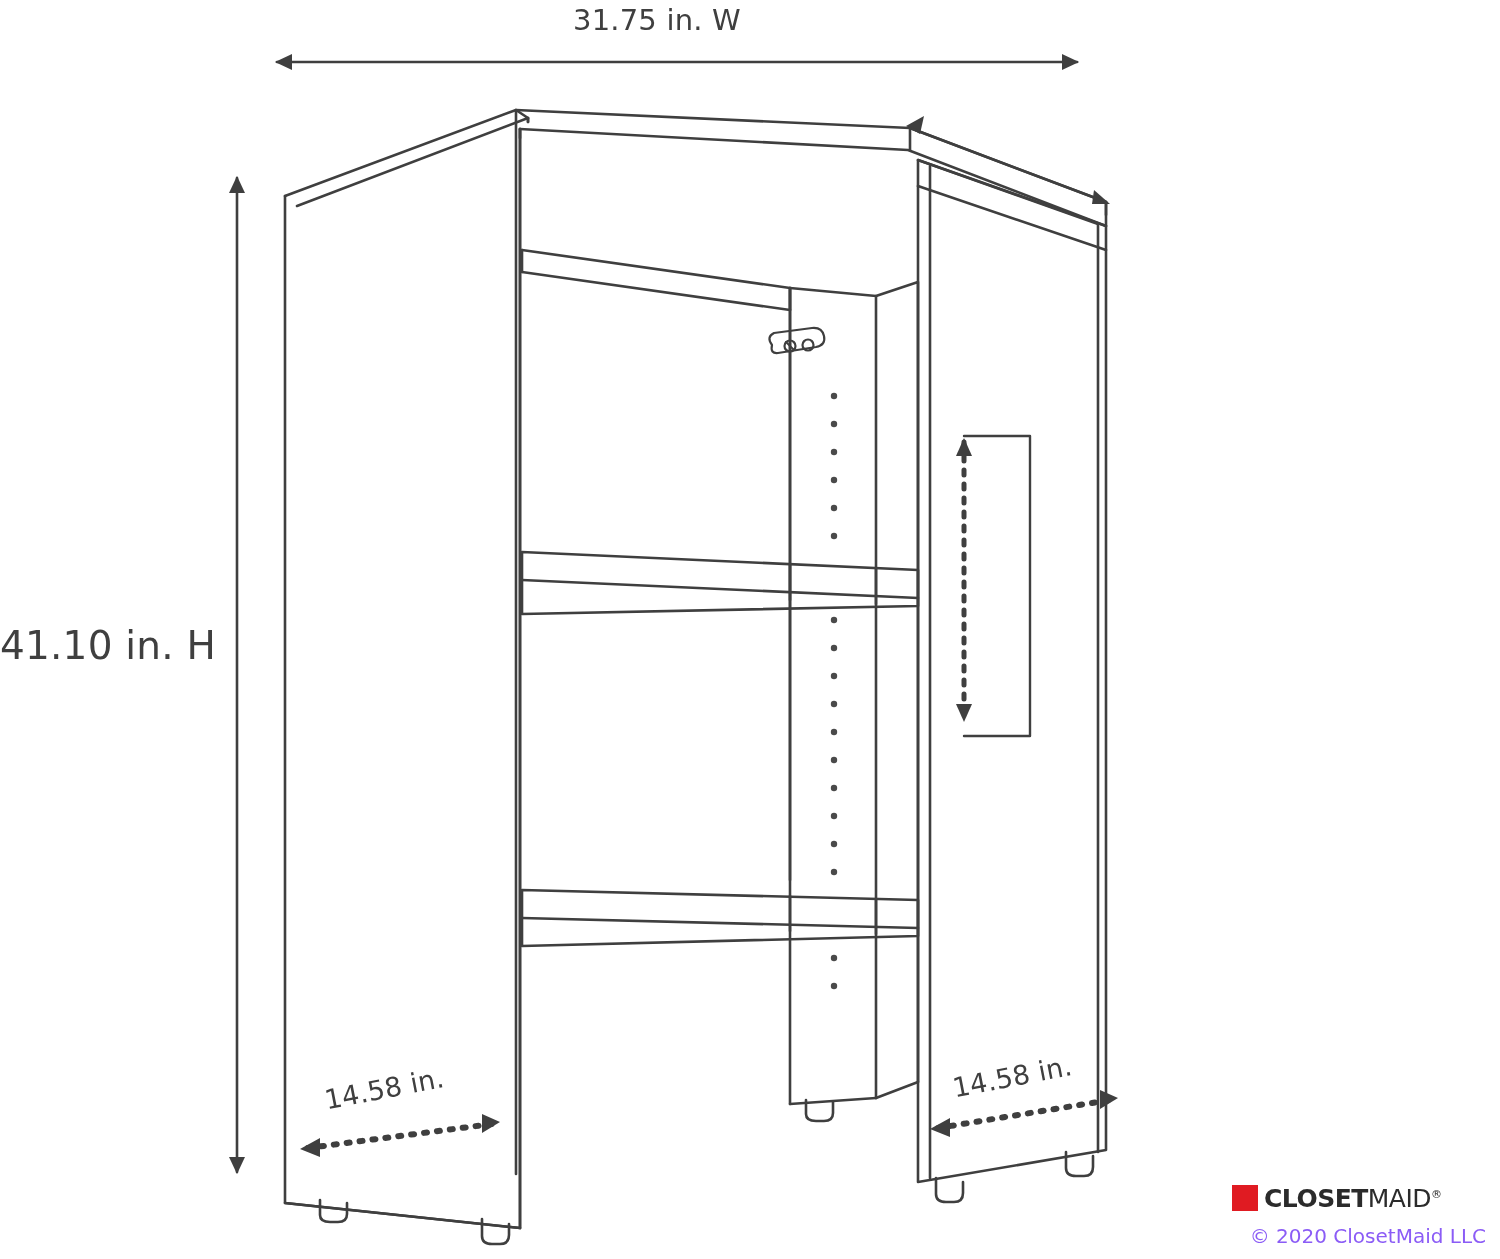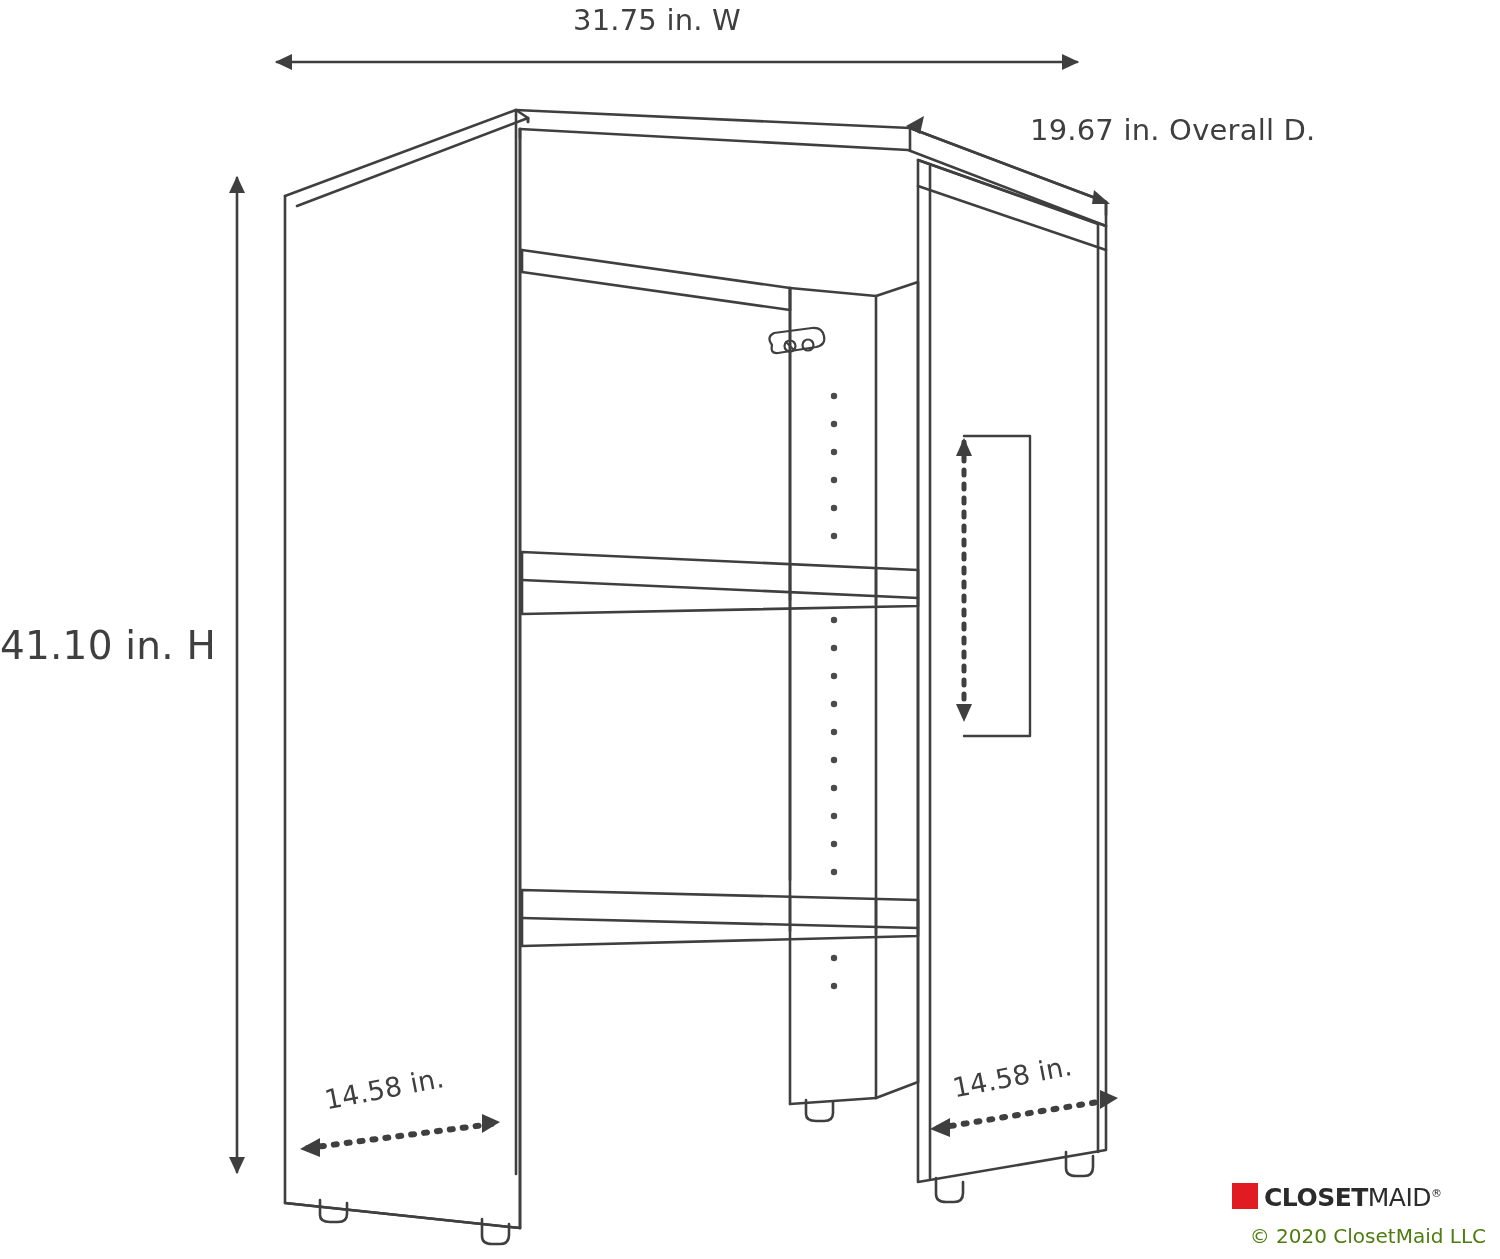--- a/index.html
+++ b/index.html
@@ -63,21 +63,21 @@
     font-size: 27px;
     transform: rotate(-11deg);
     transform-origin: left top;
   }
   
   #brand {
     position: absolute;
     left: 1232px;
     top: 1183px;
     display: flex;
-    align-items: flex-start;
+    align-items: center;
     height: 30px;
   }
   #brand .mark {
     width: 26px;
     height: 26px;
     background: #e01b22;
     margin-right: 6px;
   }
   #brand .wordmark {
     font-family: "DejaVu Sans", sans-serif;
@@ -90,21 +90,21 @@
   #brand .reg {
     font-size: 11px;
     vertical-align: super;
     font-weight: normal;
   }
   #copyright {
     position: absolute;
     right: 14px;
     top: 1224px;
     font-size: 20px;
-    color: #4d7c0f;
+    color: #8b5cf6;
     font-family: "DejaVu Sans", sans-serif;
   }
 </style>
 </head>
 <body>
 
 <div id="stage">
 
   <svg class="diagram" viewBox="0 0 1500 1259">
     <g fill="none" stroke="#3f3f3f" stroke-width="2.6" stroke-linejoin="round" stroke-linecap="round">
@@ -248,21 +248,20 @@
         <line x1="938" y1="1128" x2="1110" y2="1100" stroke-dasharray="3 10" stroke-width="6" stroke-linecap="round"></line>
         <polyline points="950,1118 930,1129 950,1137" fill="#3f3f3f" stroke="none"></polyline>
         <polyline points="1100,1090 1118,1098 1100,1109" fill="#3f3f3f" stroke="none"></polyline>
       </g>
 
     </g>
   </svg>
 
   <div class="dim-label" id="label-width">31.75 in. W</div>
 
-  <div class="dim-label" id="label-depth">19.67 in. Overall D.</div>
 
   <div class="dim-label" id="label-height">41.10 in. H</div>
 
 
   <div class="dim-label" id="label-left-foot">14.58 in.</div>
 
   <div class="dim-label" id="label-right-foot">14.58 in.</div>
 
   <div id="brand">
     <div class="mark"></div>

